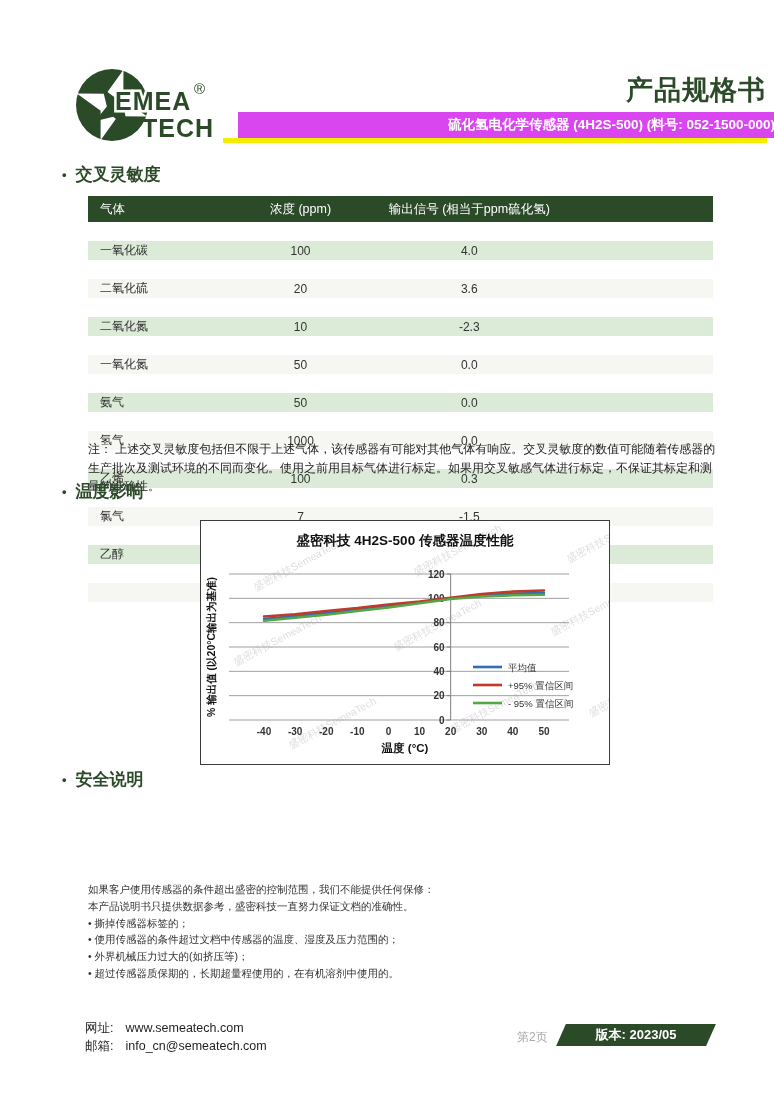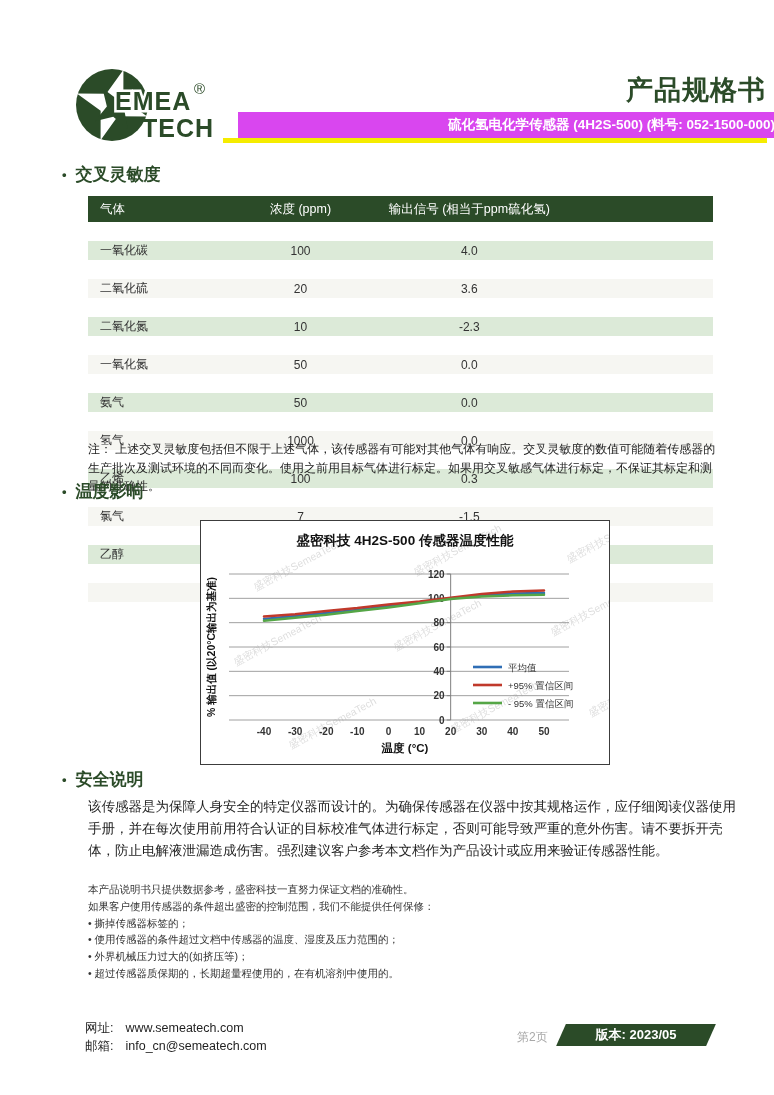--- a/index.html
+++ b/index.html
@@ -192,24 +192,23 @@
         <text x="204" y="24" text-anchor="middle" font-size="13.5" font-weight="bold" fill="#111">盛密科技 4H2S-500 传感器温度性能</text>
         <text x="204" y="231" text-anchor="middle" font-size="11.5" font-weight="bold" fill="#111">温度 (°C)</text>
         <text x="14" y="126" text-anchor="middle" font-size="10.5" font-weight="bold" fill="#111" transform="rotate(-90 14 126)">% 输出值 (以20°C输出为基准)</text>
       </svg>
   </div>
 
   <div class="section-heading" id="h-safe">
     <span class="bullet">•</span>
     <span>安全说明</span>
   </div>
-  <div class="safety-body">该传感器是为保障人身安全的特定仪器而设计的。为确保传感器在仪器中按其规格运作，应仔细阅读仪器使用手册，并在每次使用前用符合认证的目标校准气体进行标定，否则可能导致严重的意外伤害。请不要拆开壳体，防止电解液泄漏造成伤害。强烈建议客户参考本文档作为产品设计或应用来验证传感器性能。</div>
   <div class="disclaimer">
+      <div>如果客户使用传感器的条件超出盛密的控制范围，我们不能提供任何保修：</div>
       <div>本产品说明书只提供数据参考，盛密科技一直努力保证文档的准确性。</div>
-      <div>如果客户使用传感器的条件超出盛密的控制范围，我们不能提供任何保修：</div>
       <div>• 撕掉传感器标签的；</div>
       <div>• 使用传感器的条件超过文档中传感器的温度、湿度及压力范围的；</div>
       <div>• 外界机械压力过大的(如挤压等)；</div>
       <div>• 超过传感器质保期的，长期超量程使用的，在有机溶剂中使用的。</div>
     </div>
 
   <div class="footer-left">
     <div class="frow">
       <span>网址:</span>
       <span>www.semeatech.com</span>

